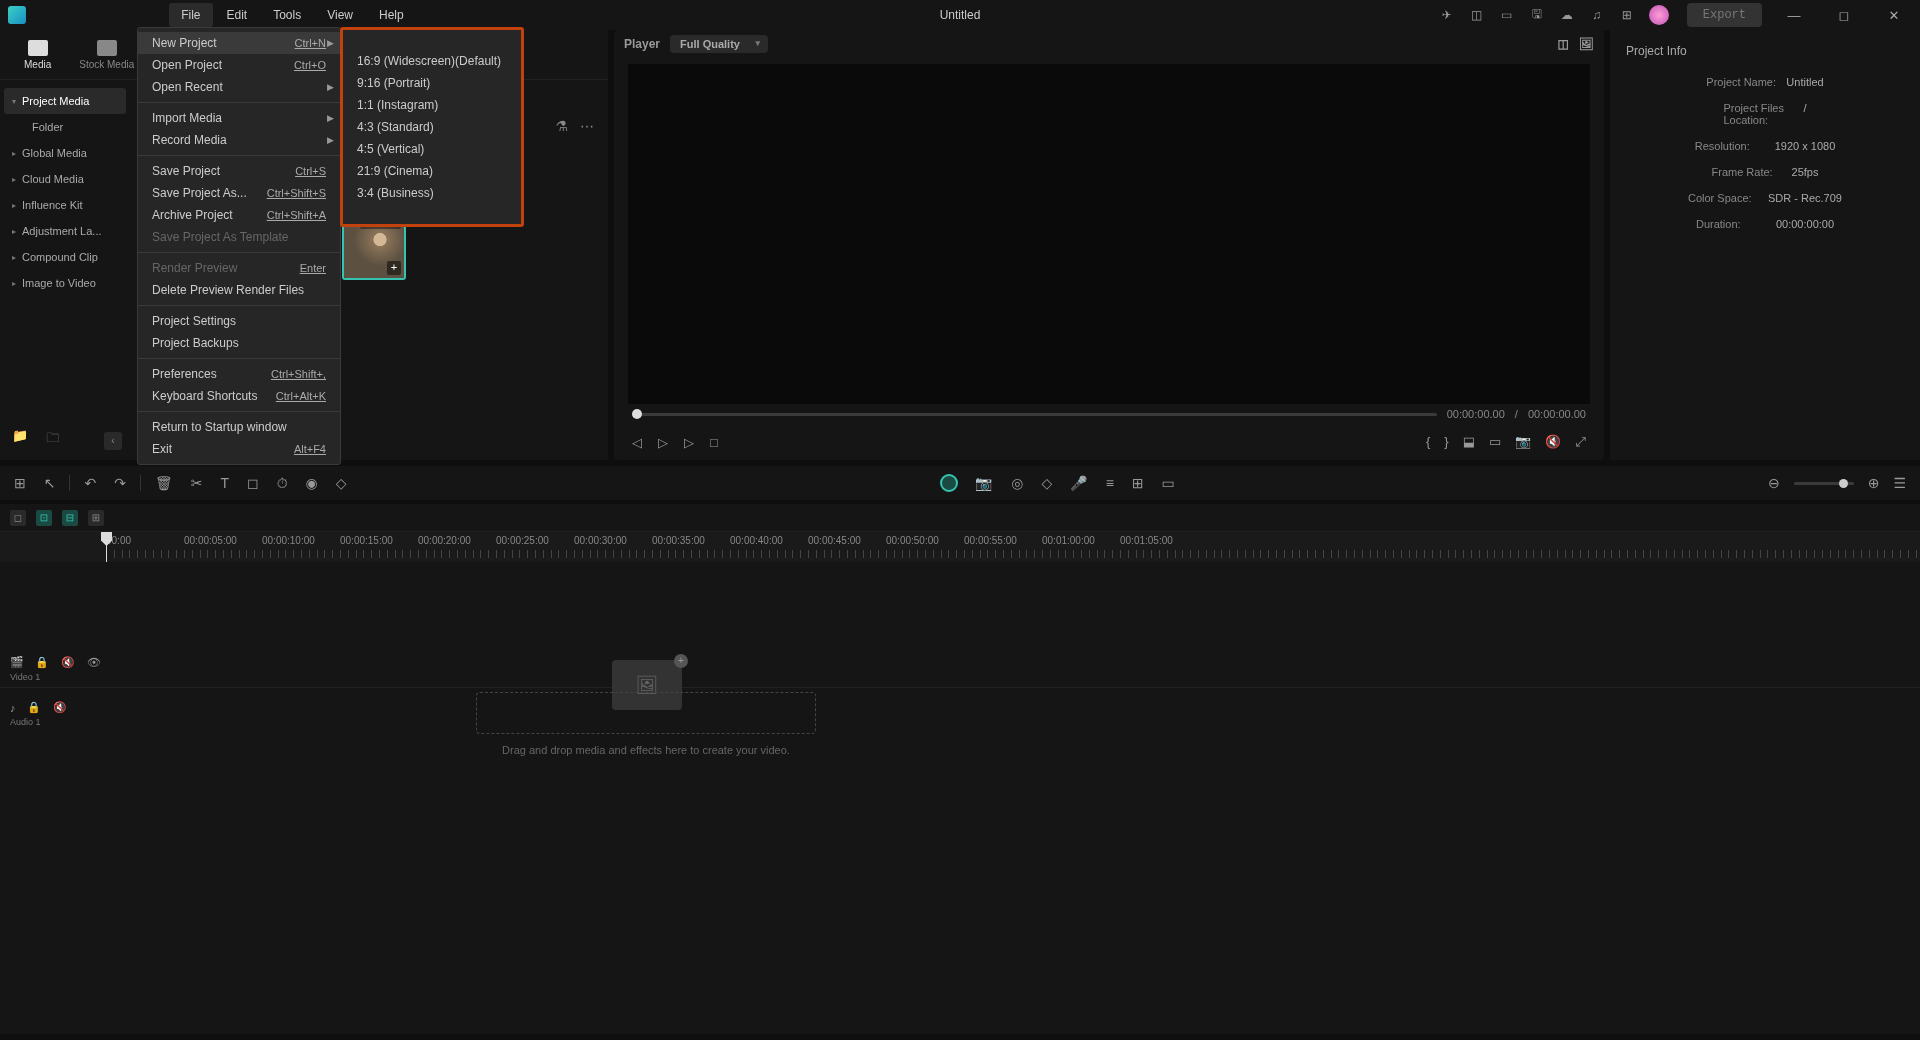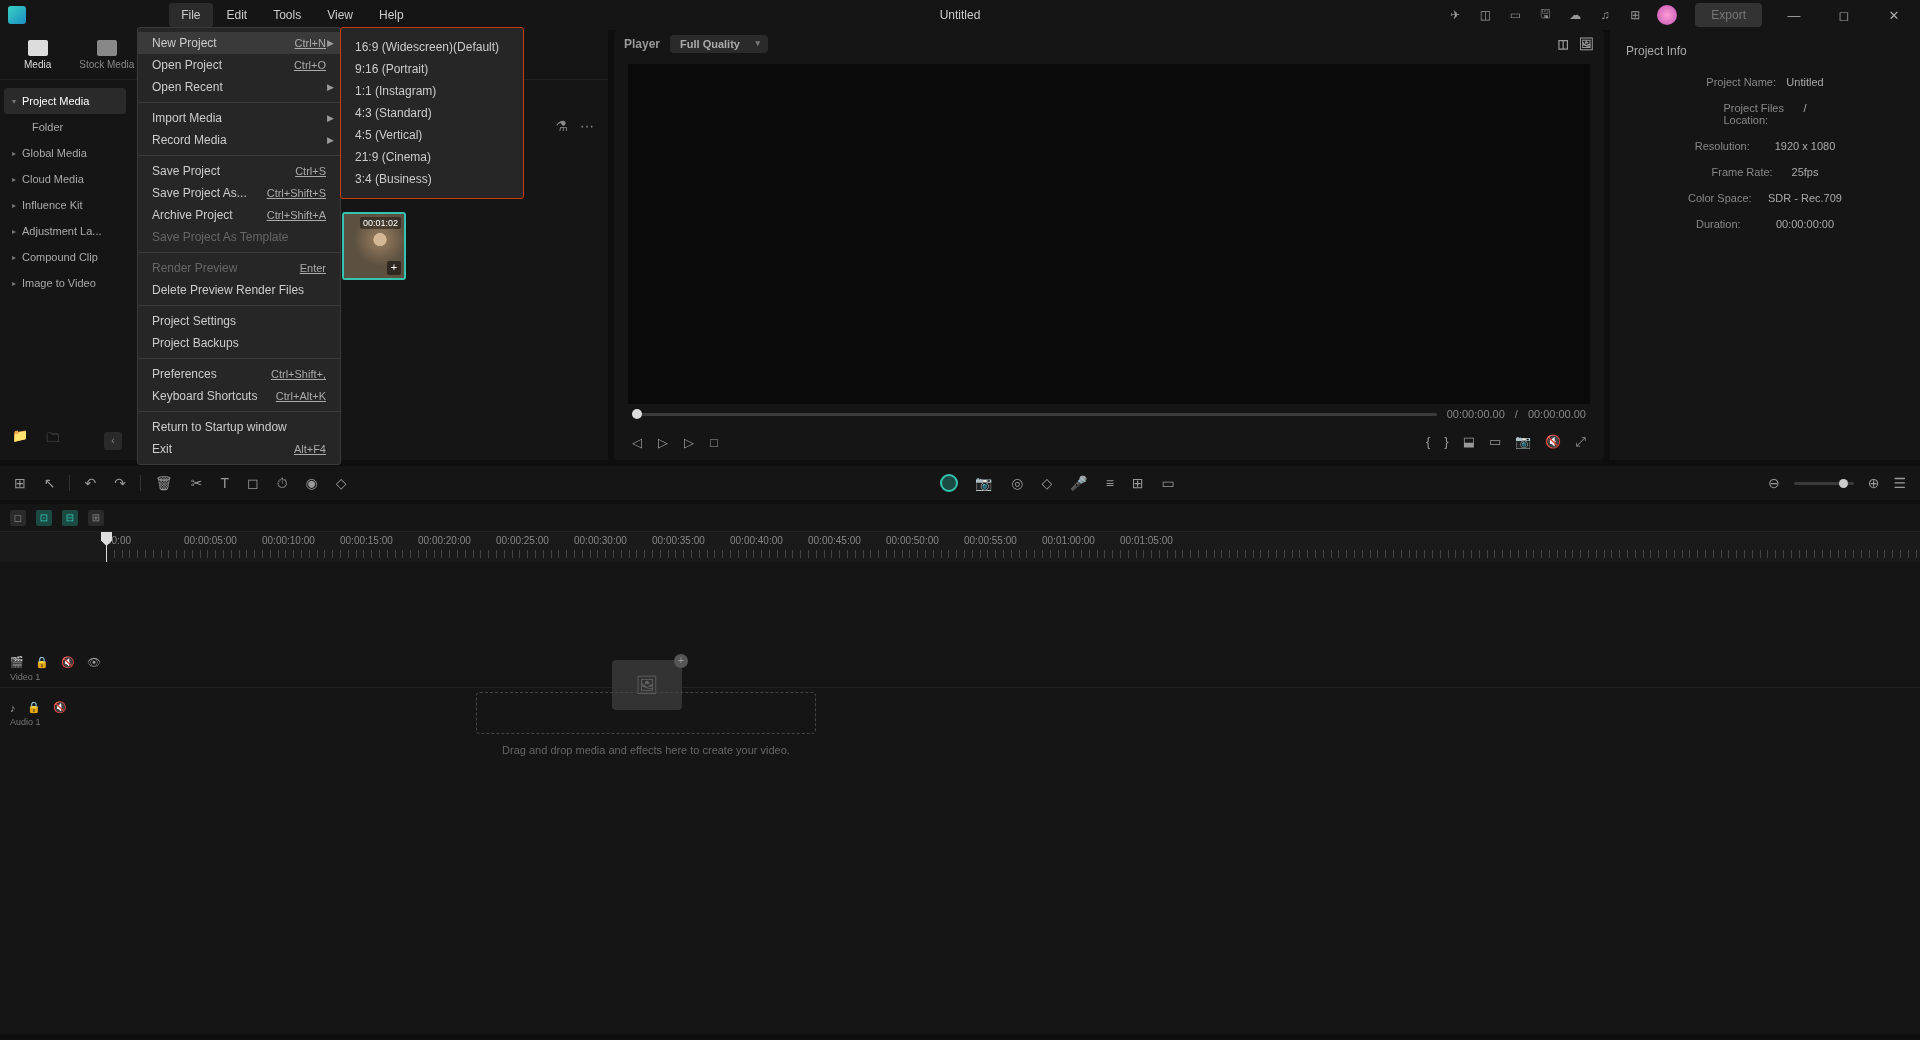--- a/index.html
+++ b/index.html
@@ -9,33 +9,33 @@
 .titlebar { height: 30px; background: #151515; display: flex; align-items: center; padding: 0 8px; position: relative; }
 .app-logo { width: 18px; height: 18px; border-radius: 3px; background: linear-gradient(135deg,#3ad1c4,#1a8fc4); margin-right: 8px; }
 .app-name { font-size: 12px; color: #ddd; margin-right: 20px; margin-top: 40px; }
 .menu-items { display: flex; gap: 2px; }
 .menu-item { padding: 5px 12px; font-size: 12px; color: #ccc; border-radius: 3px; cursor: pointer; }
 .menu-item.active { background: #2b2b2b; }
 .window-title { position: absolute; left: 50%; transform: translateX(-50%); font-size: 12px; color: #ccc; }
 .title-right { margin-left: auto; display: flex; align-items: center; gap: 14px; }
 .title-icon { width: 16px; height: 16px; color: #999; cursor: pointer; display: flex; align-items: center; justify-content: center; }
 .avatar { width: 20px; height: 20px; border-radius: 50%; background: radial-gradient(circle,#ff9dd6,#c151b4); }
-.export-btn { background: #333; padding: 5px 16px; border-radius: 4px; font-size: 12px; color: #777; margin-left: 4px; }
+.export-btn { background: #333; padding: 5px 16px; border-radius: 4px; font-size: 12px; color: #777; margin-left: 4px; font-family: Liberation Mono, monospace; }
 .win-ctrl { width: 36px; text-align: center; color: #aaa; cursor: pointer; font-size: 13px; }
 
 
 .file-menu { position: absolute; left: 137px; top: 27px; width: 204px; background: #262626; border: 1px solid #3a3a3a; z-index: 100; padding: 4px 0; border-radius: 3px; }
 .menu-row { display: flex; align-items: center; justify-content: space-between; padding: 4px 14px; font-size: 12px; color: #ccc; cursor: pointer; position: relative; }
 .menu-row.hover { background: #3a3a3a; }
 .menu-row.disabled { color: #666; }
 .menu-row .shortcut { color: #aaa; font-size: 11px; text-decoration: underline; }
 .menu-row .arrow { position: absolute; right: 6px; font-size: 9px; color: #999; }
 .menu-sep { height: 1px; background: #3a3a3a; margin: 4px 0; }
 
-.sub-menu { position: absolute; left: 340px; top: 27px; width: 184px; background: #262626; border: 1px solid #c2410c; z-index: 101; padding: 8px 0; border-radius: 3px; }
+.sub-menu { position: absolute; left: 340px; top: 27px; width: 184px; background: #262626; border: 3px solid #c2410c; z-index: 101; padding: 20px 0; border-radius: 3px; }
 
 
 .main-area { display: flex; height: 430px; }
 
 
 .left-panel { width: 608px; background: #151515; position: relative; }
 .media-tabs { height: 50px; display: flex; align-items: center; padding: 0 10px; gap: 0; border-bottom: 1px solid #222; }
 .media-tab { display: flex; flex-direction: column; align-items: center; gap: 3px; padding: 4px 14px; cursor: pointer; }
 .media-tab .tab-icon { width: 20px; height: 16px; background: #888; border-radius: 2px; }
 .media-tab.active .tab-icon { background: #ddd; }

